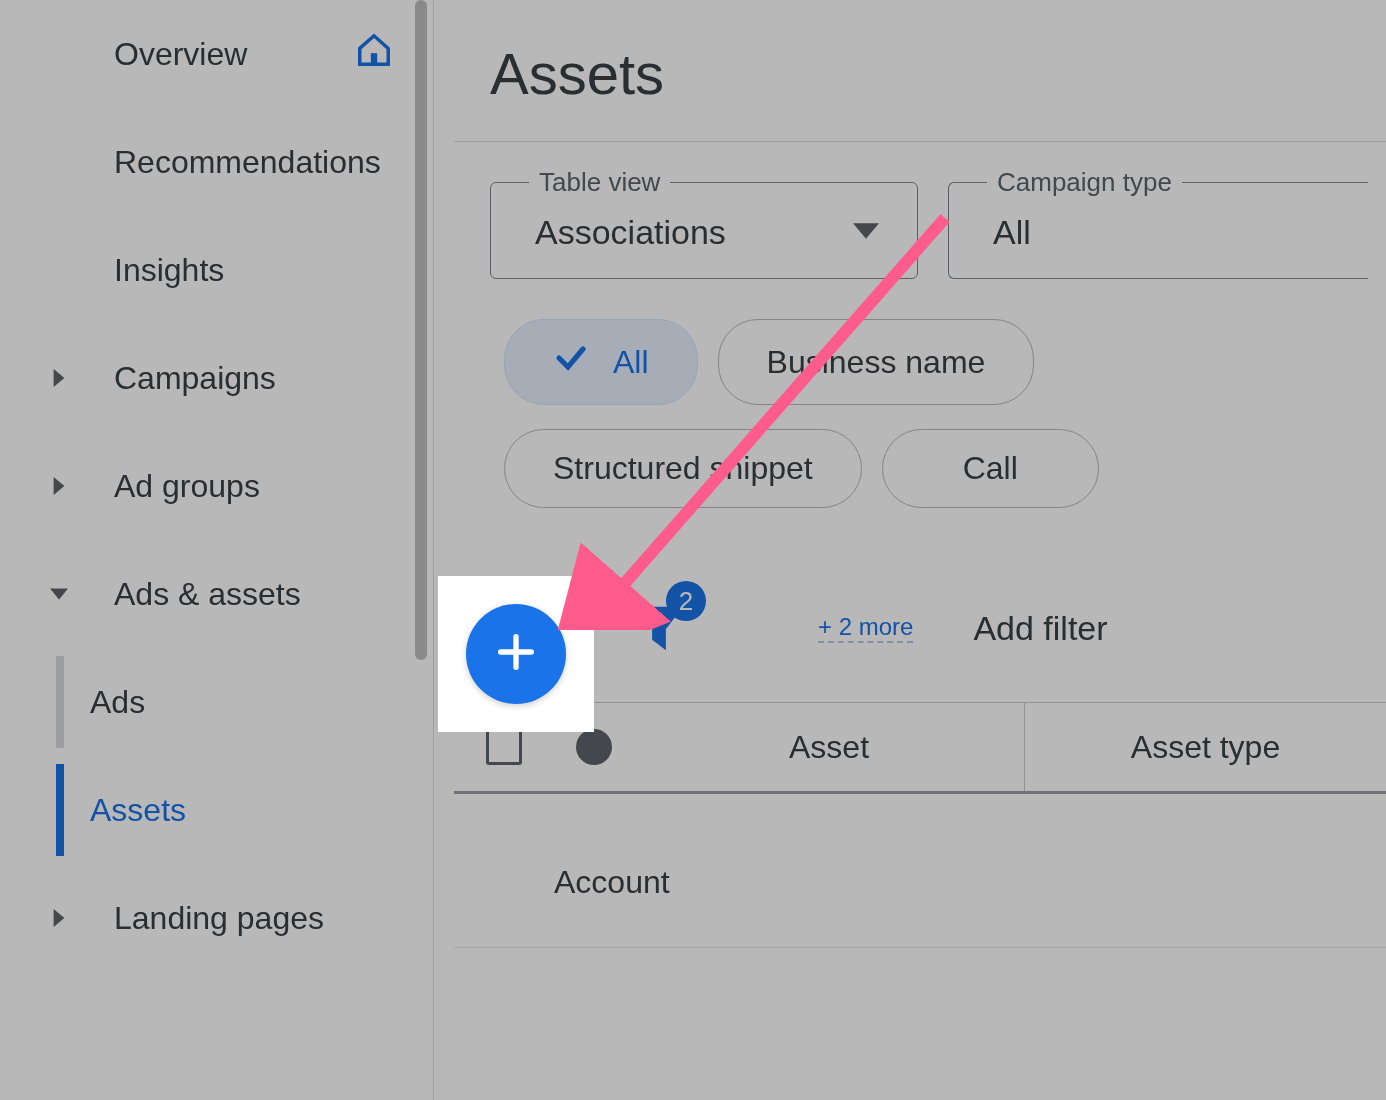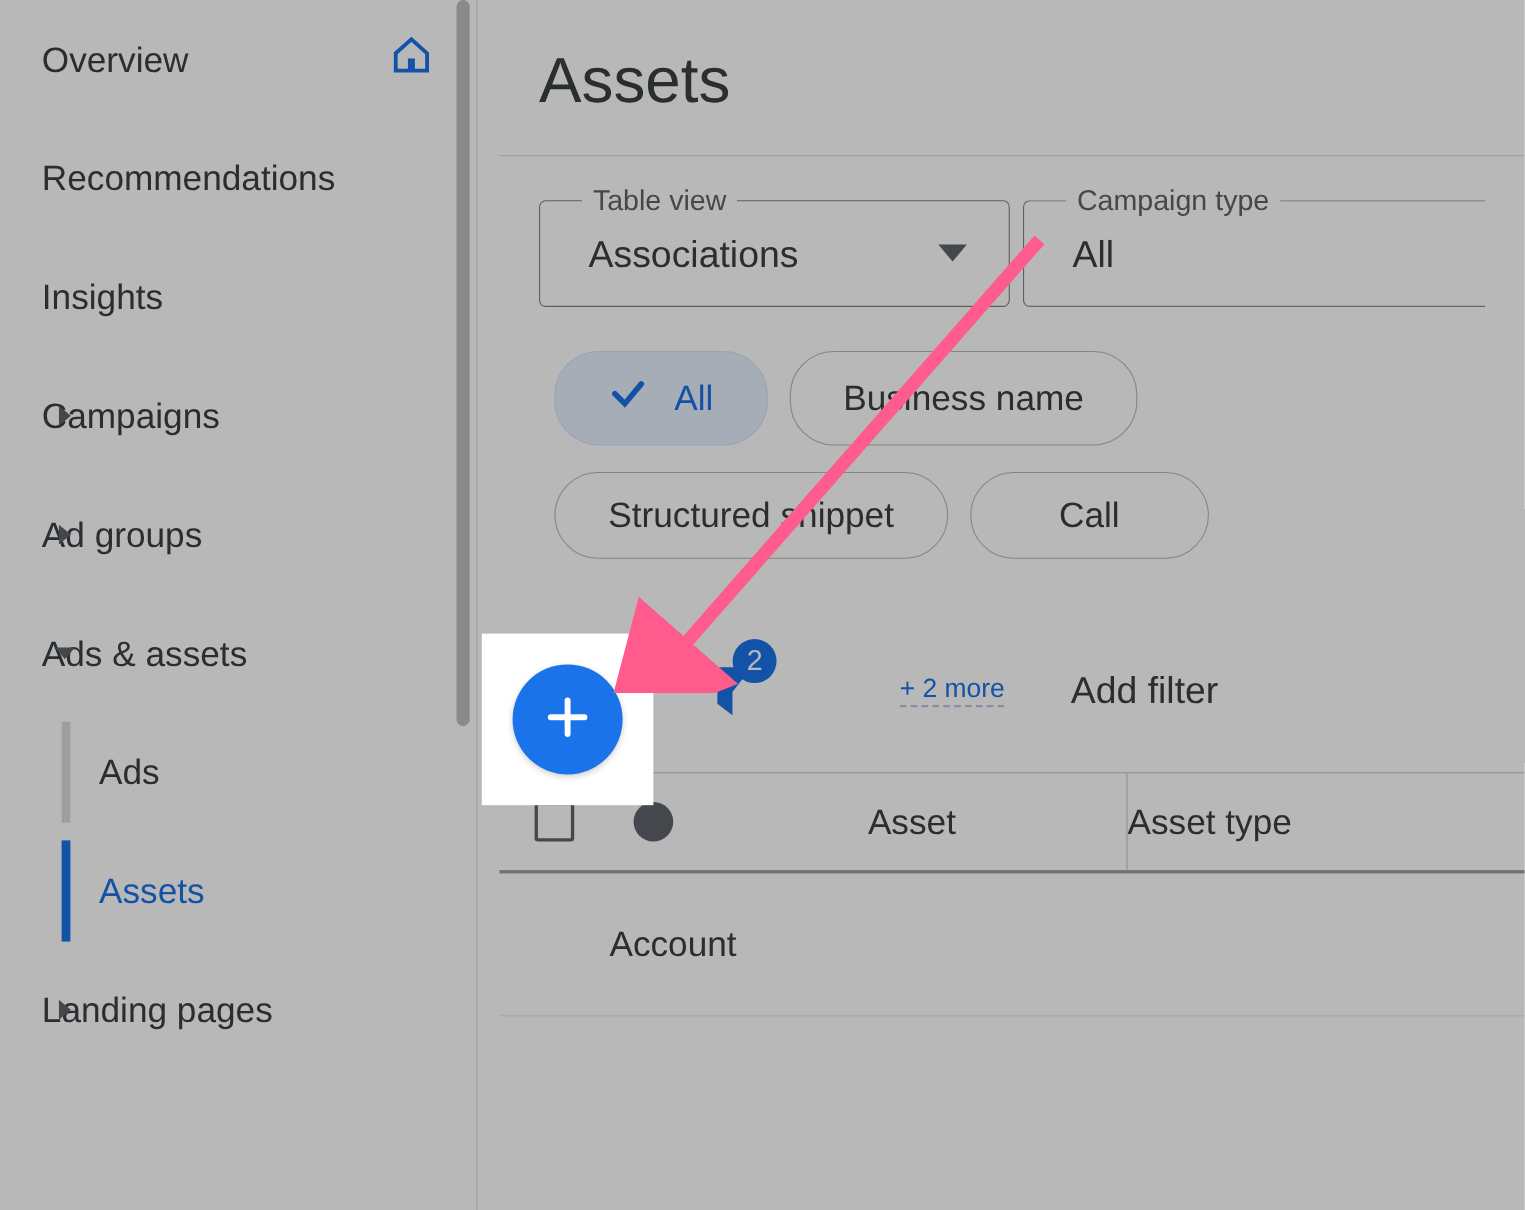--- a/index.html
+++ b/index.html
@@ -36,21 +36,21 @@
     width: 12px; height: 660px;
     background: #c0c0c0;
     border-radius: 6px;
   }
   .nav-item {
     display: flex;
     align-items: center;
     height: 108px;
     font-size: 32px;
     color: #3c4043;
-    padding-left: 38px;
+    padding-left: 114px;
     cursor: pointer;
   }
   .nav-item .chev {
     position: absolute;
     left: 48px;
     width: 22px; height: 22px;
     display:flex; align-items:center; justify-content:center;
   }
   .nav-item.with-home { justify-content: flex-start; }
   .nav-item .home-icon { margin-left: auto; margin-right: 40px; }
@@ -97,21 +97,21 @@
     font-weight: 400;
     padding: 40px 0 34px 36px;
   }
   .title-divider {
     height: 1px;
     background: #dadce0;
   }
 
   .controls-row {
     display: flex;
-    gap: 12px;
+    gap: 30px;
     padding: 40px 0 0 36px;
   }
   .field {
     position: relative;
     border: 1.5px solid #80868b;
     border-radius: 6px;
     padding: 30px 38px 26px 44px;
     display: flex;
     align-items: center;
     gap: 60px;
@@ -239,30 +239,32 @@
     font-size: 32px;
     color: #3c4043;
   }
   .th-divider {
     width: 1px;
     height: 100%;
     background: #c7c9cc;
   }
   .th-assettype {
     flex: 1;
+    text-align: center;
     font-size: 32px;
     color: #3c4043;
   }
 
   .table-row {
     display: flex;
     align-items: center;
     height: 130px;
     border-bottom: 1px solid #e5e6e8;
     padding-left: 100px;
+    margin-top: 24px;
   }
   .table-row .cell {
     font-size: 32px;
     color: #3c4043;
   }
 
   
   .arrow-svg {
     position: absolute;
     left: 550px; top: 200px;

